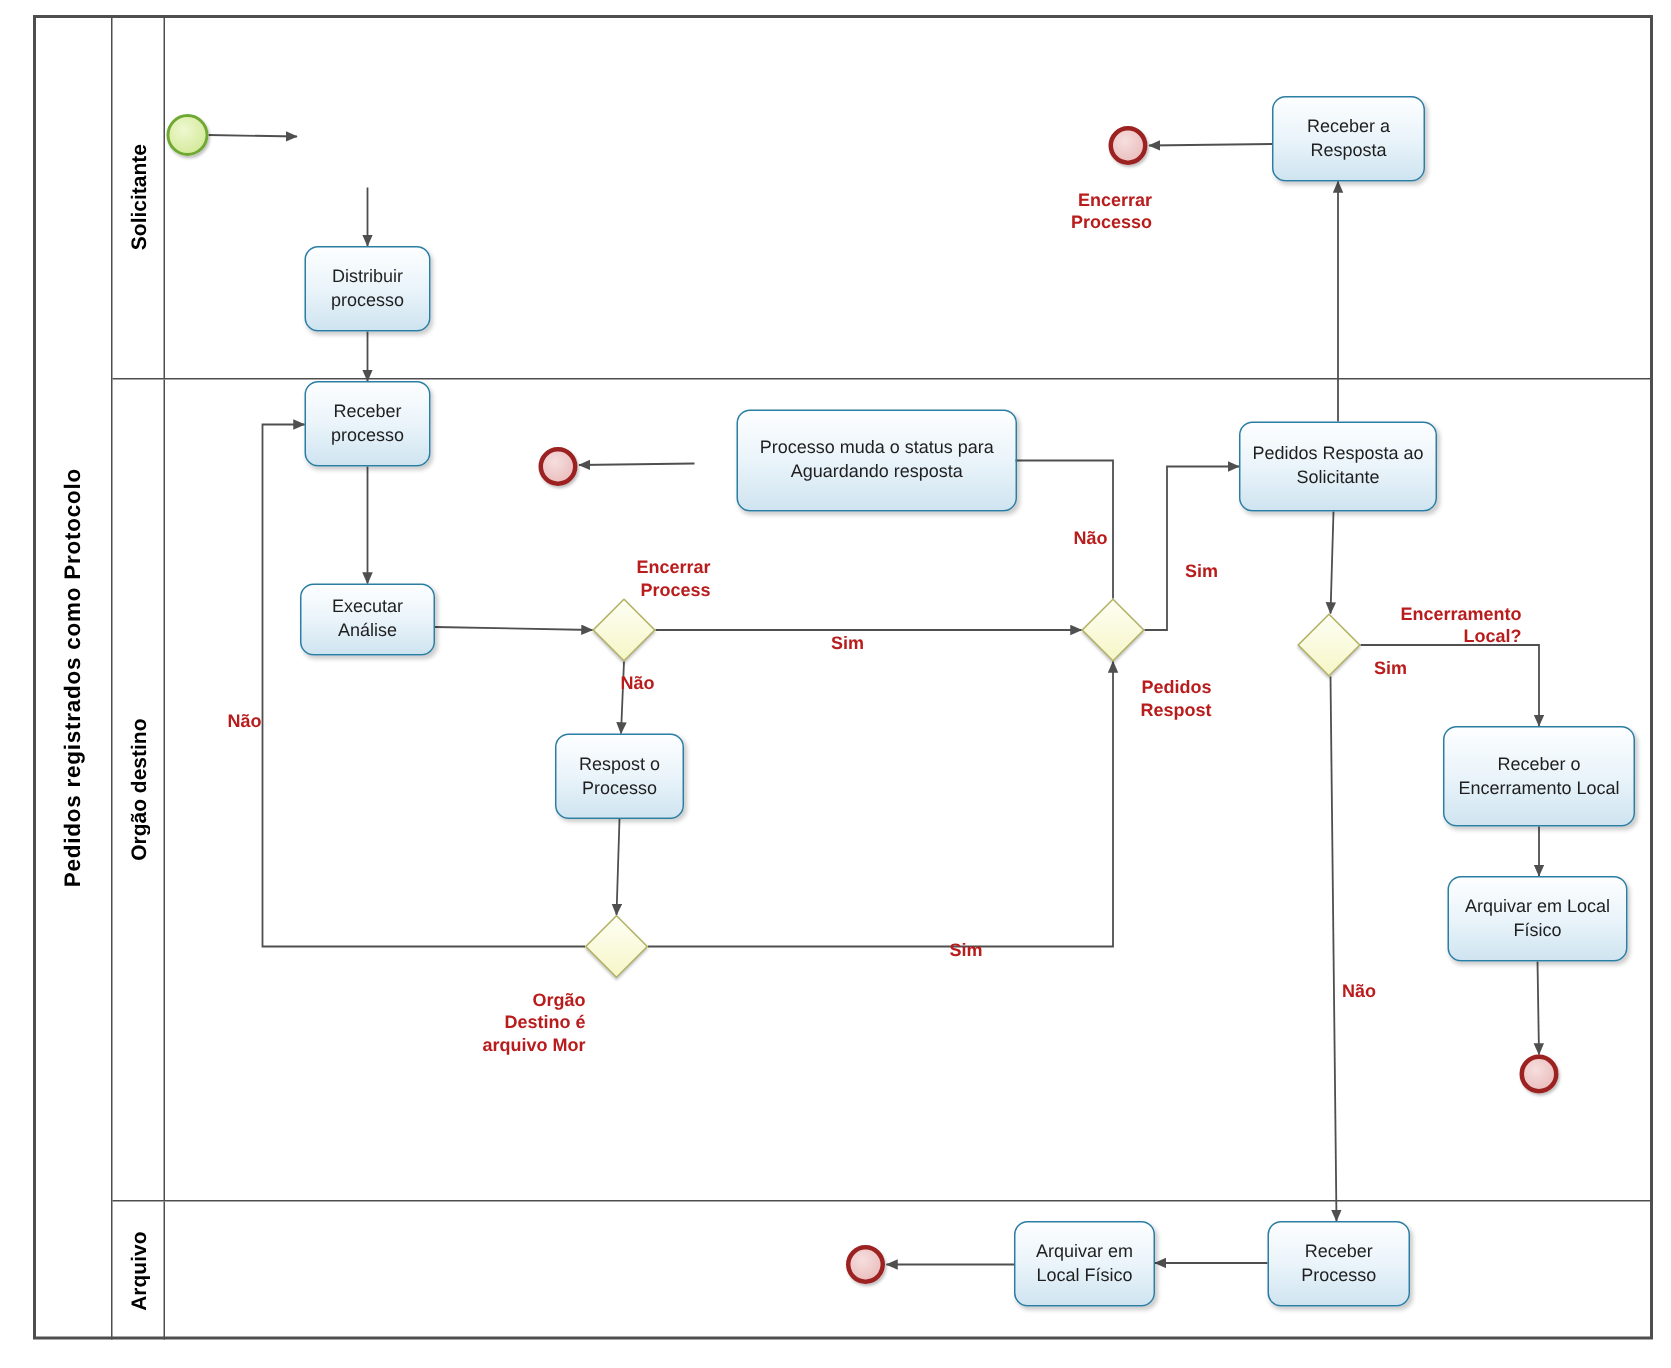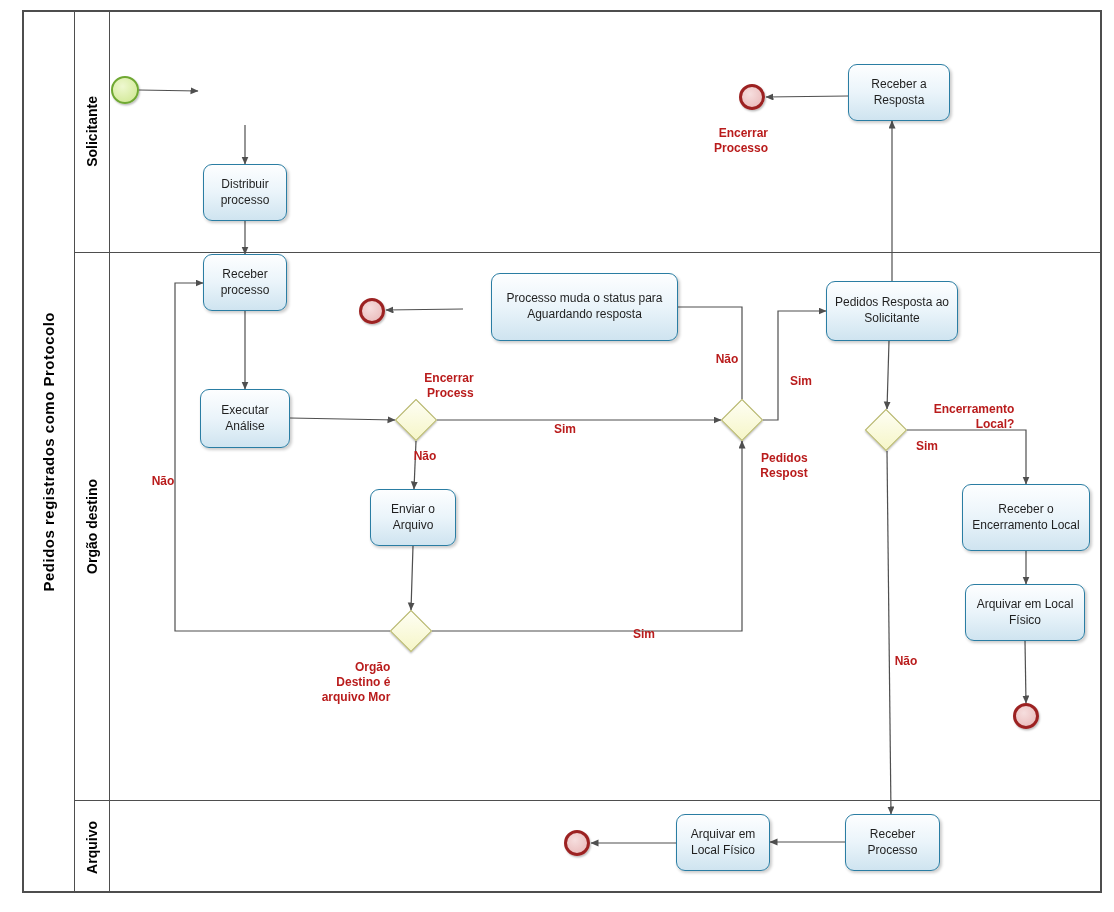--- a/index.html
+++ b/index.html
@@ -106,26 +106,26 @@
       <div class="task" style="left: 848px; top: 64px; width: 102px; height: 57px;">
         <span>Receber a Resposta</span>
       </div>
       <div class="task" style="left: 203px; top: 254px; width: 84px; height: 57px;">
         <span>Receber processo</span>
       </div>
       <div class="event end" style="left: 359px; top: 298px; width: 26px; height: 26px;"></div>
       <div class="task" style="left: 463px; top: 273px; width: 187px; height: 68px; margin-left: 28px;">
         <span>Processo muda o status para Aguardando resposta</span>
       </div>
-      <div class="task" style="left: 200px; top: 389px; width: 90px; height: 59px;">
+      <div class="task" style="left: 200px; top: 389px; width: 90px; height: 48px;">
         <span>Executar Análise</span>
       </div>
       <div class="gateway" style="left: 401px; top: 405px;"></div>
       <div class="task" style="left: 370px; top: 489px; width: 86px; height: 57px;">
-        <span>Enviar o Arquivo</span>
+        <span>Respost o Processo</span>
       </div>
       <div class="gateway" style="left: 396px; top: 616px;"></div>
       <div class="gateway" style="left: 727px; top: 405px;"></div>
       <div class="task" style="left: 826px; top: 281px; width: 132px; height: 60px;">
         <span>Pedidos Resposta ao Solicitante</span>
       </div>
       <div class="gateway" style="left: 871px; top: 415px;"></div>
       <div class="task" style="left: 962px; top: 484px; width: 128px; height: 67px;">
         <span>Receber o Encerramento Local</span>
       </div>

